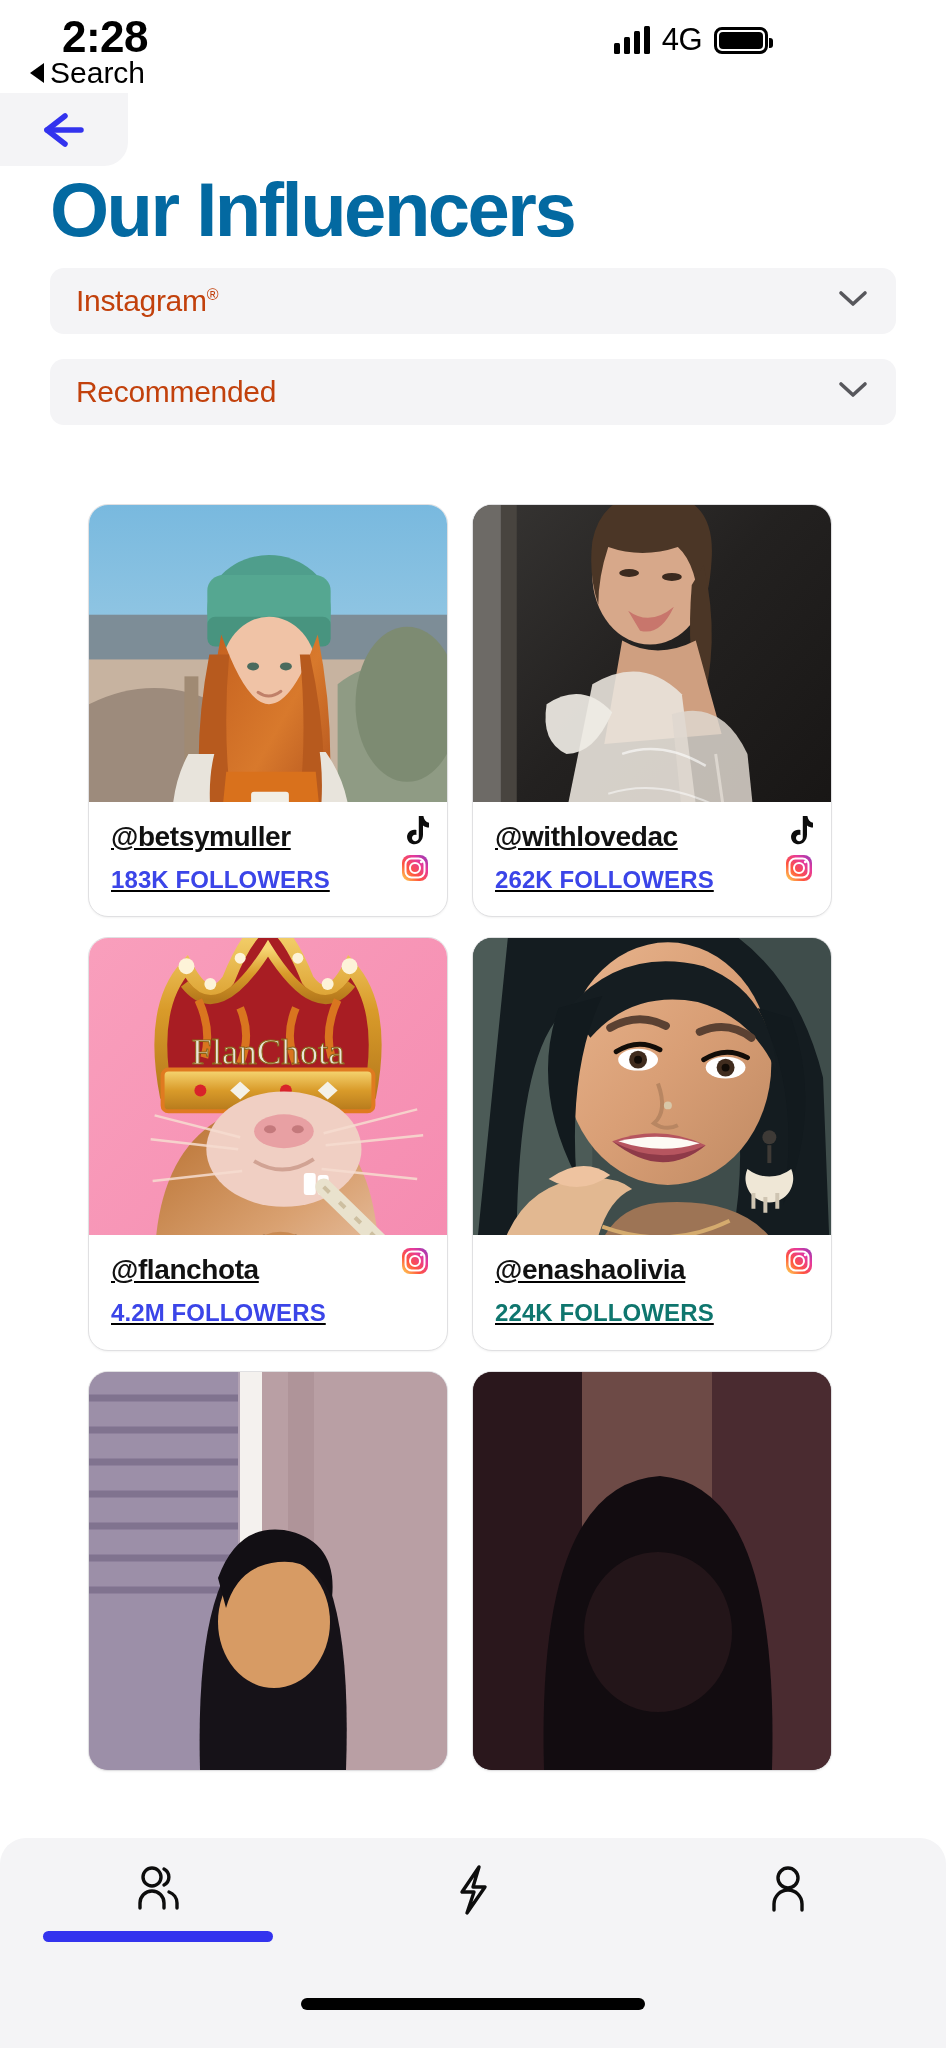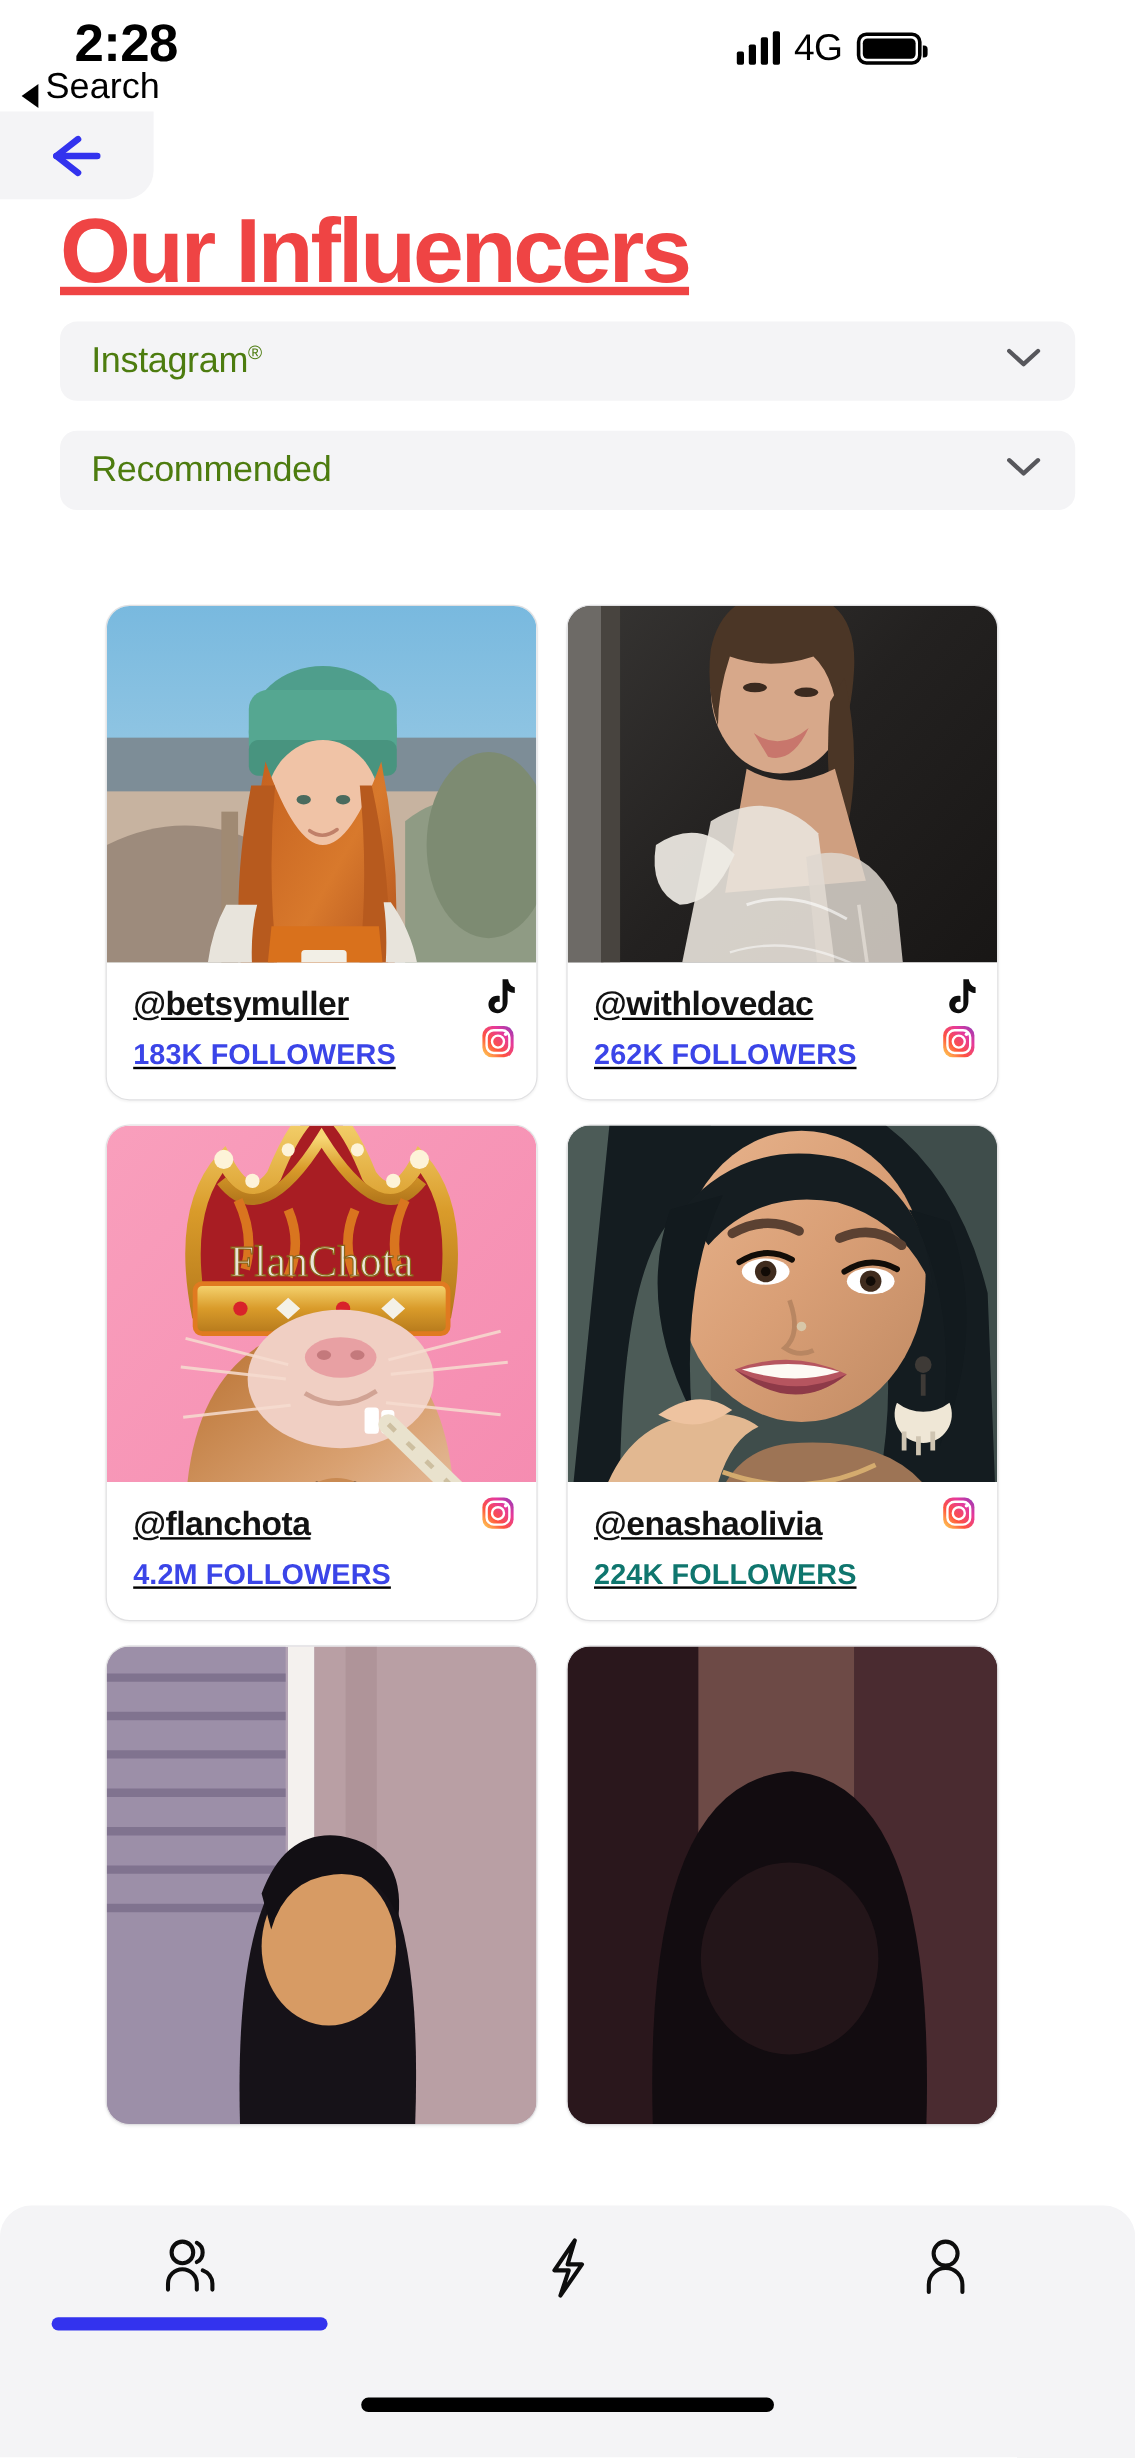--- a/index.html
+++ b/index.html
@@ -13,23 +13,23 @@
 
   
   .statusbar{
     position:absolute; top:0; left:0; width:792px; height:96px;
   }
   .sb-time{
     position:absolute; left:62px; top:12px;
     font-size:44px; font-weight:700; letter-spacing:-0.5px; color:#000;
   }
   .sb-back{
-    position:absolute; left:18px; top:56px;
+    position:absolute; left:30px; top:56px;
     font-size:30px; font-weight:500; color:#000;
-    display:flex; align-items:flex-end; gap:6px;
+    display:flex; align-items:center; gap:6px;
   }
   .sb-back .tri{
     width:0;height:0;border-top:10px solid transparent;
     border-bottom:10px solid transparent;border-right:14px solid #000;
     display:inline-block;
   }
   .sb-right{
     position:absolute; right:24px; top:22px;
     display:flex; align-items:center; gap:12px;
   }
@@ -54,34 +54,33 @@
   .backpanel{
     position:absolute; left:0; top:93px; width:128px; height:73px;
     background:#f4f4f6; border-bottom-right-radius:24px;
     display:flex; align-items:center; justify-content:center;
   }
   .backpanel svg{ display:block; }
 
   
   .page-title{
     position:absolute; left:50px; top:172px;
-    font-size:76px; font-weight:700; letter-spacing:-2.5px; color:#ef4444;
+    font-size:76px; font-weight:700; letter-spacing:-2.5px; color:#0369a1;
     line-height:1;
-    text-decoration:underline;
   }
 
   
   .filters{ position:absolute; left:50px; top:268px; width:846px; }
   .dropdown{
     width:846px; height:66px; background:#f4f4f6; border-radius:14px;
     display:flex; align-items:center; padding:0 26px;
     margin-bottom:25px; position:relative;
   }
   .dropdown .dd-label{
-    font-size:30px; font-weight:500; color:#4d7c0f; letter-spacing:-0.3px;
+    font-size:30px; font-weight:500; color:#c2410c; letter-spacing:-0.3px;
   }
   .dropdown .dd-label sup{ font-size:16px; vertical-align:super; }
   .chev{ position:absolute; right:28px; top:50%; transform:translateY(-50%); }
 
   
   .grid{
     position:absolute; left:0; top:502px; width:946px; height:1330px;
     overflow:hidden;
   }
   .grid-inner{

